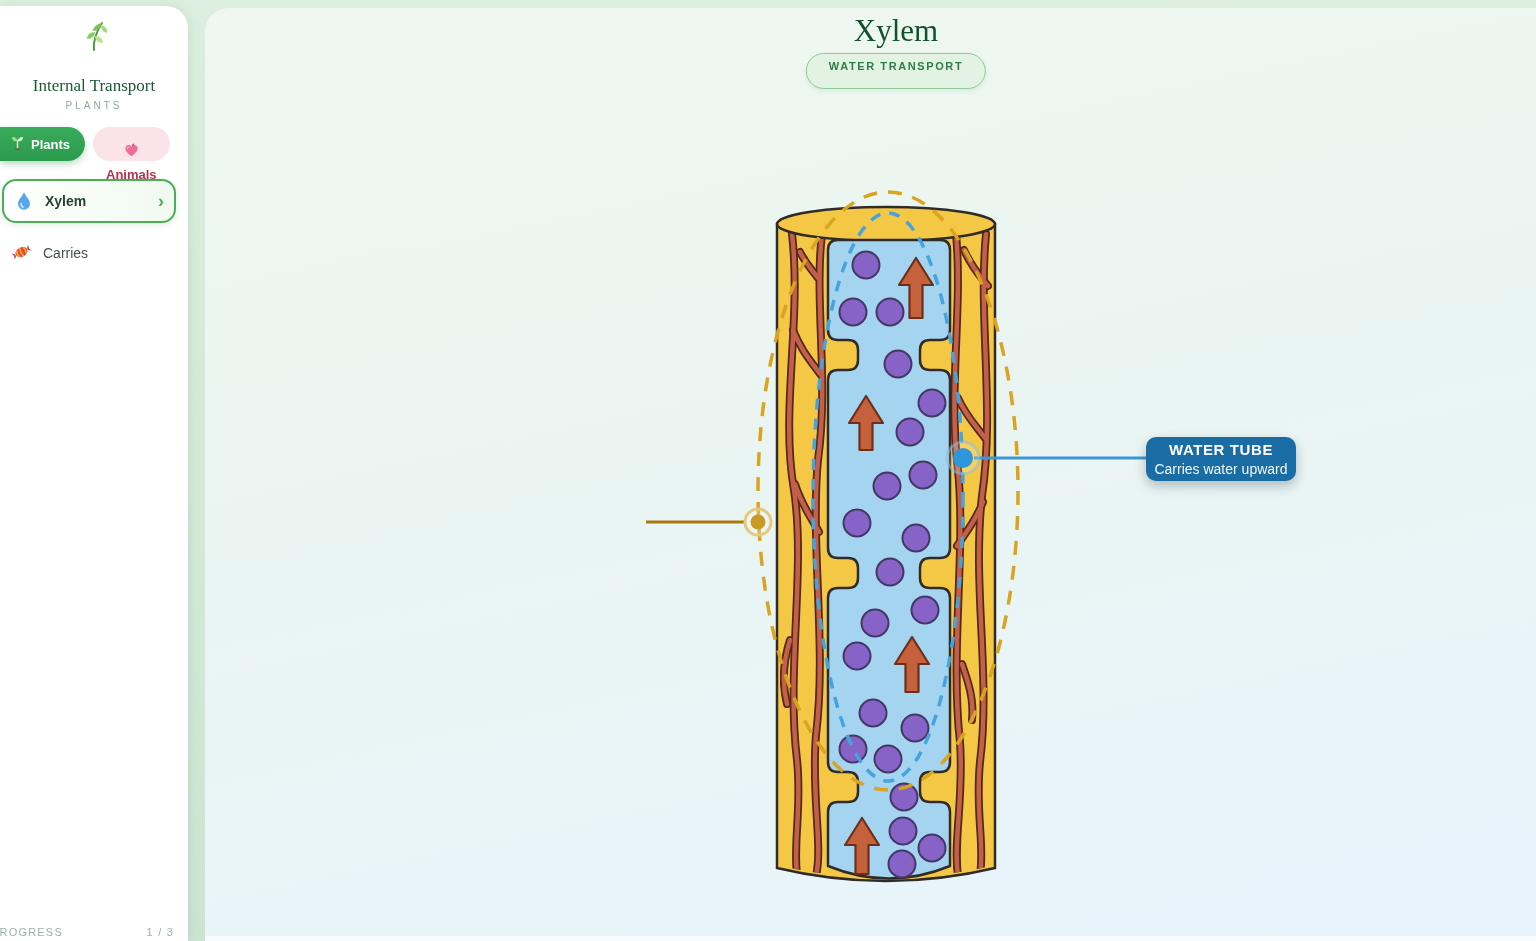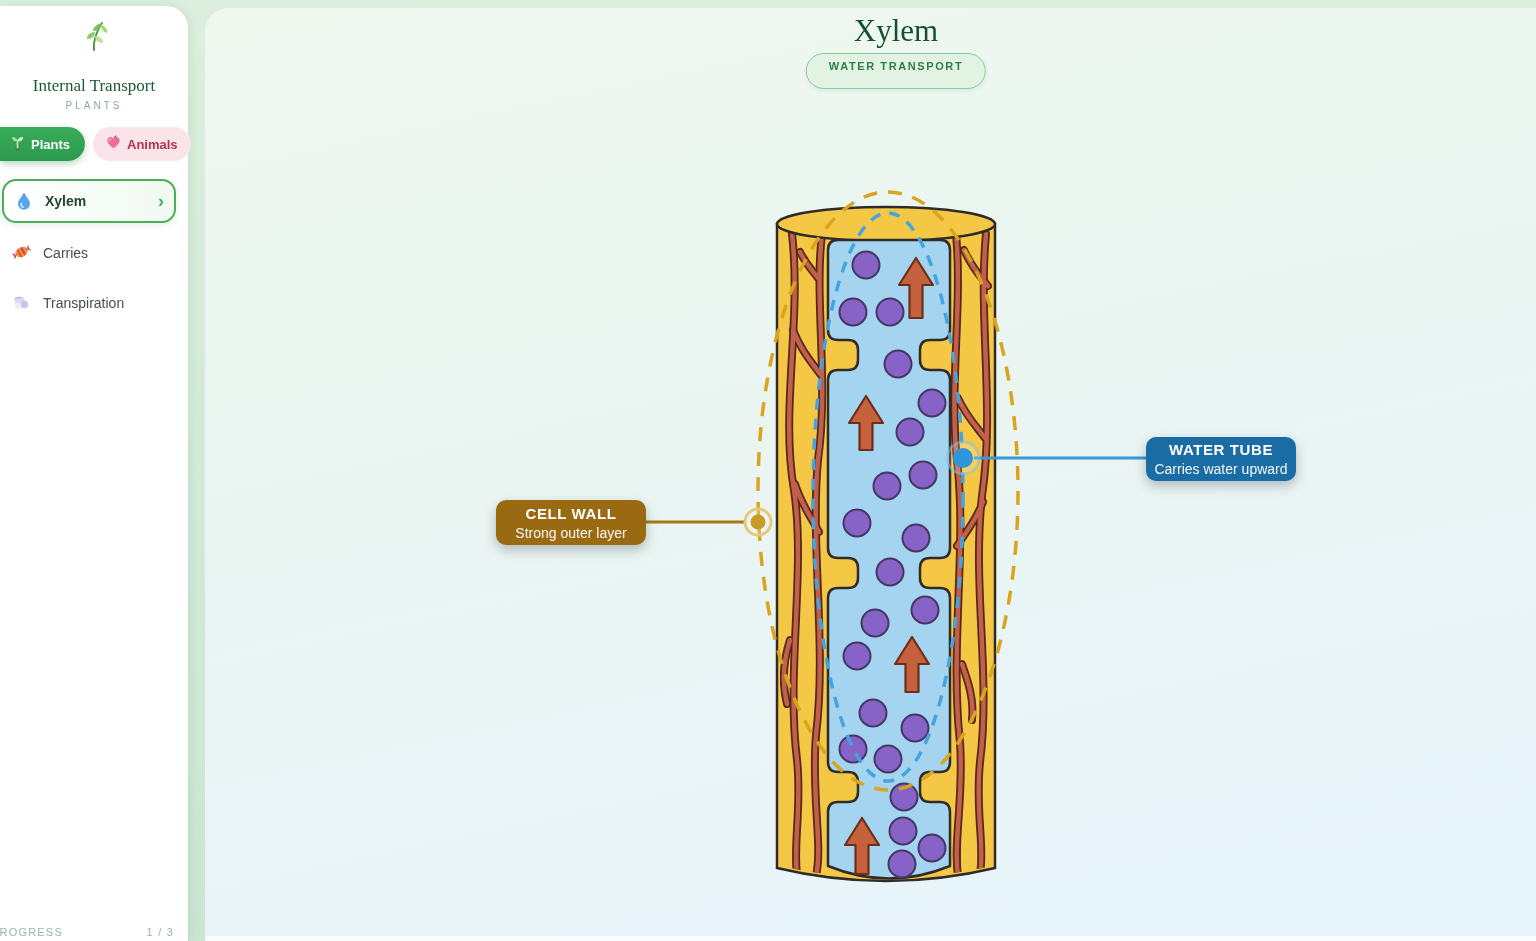--- a/index.html
+++ b/index.html
@@ -17,21 +17,21 @@
   .logo-title { margin-top:20px; font-family:"Liberation Serif", serif;
                 font-size:17px; color:#1C5A33; }
   .logo-sub { margin-top:4px; font-size:10px; letter-spacing:3px; color:#8DAD96; }
 
   .tabs { margin-top:16px; display:flex; align-items:center; gap:8px; }
   .tab { border:none; cursor:pointer; height:34px; display:flex; align-items:center;
          gap:6px; font-weight:bold; font-size:13px; font-family:inherit; }
   .tab-plants { padding:0 15px 0 10px; border-radius:0 17px 17px 0; color:#fff;
                 background:linear-gradient(180deg,#38AC5A,#2C9A4D);
                 box-shadow:0 3px 7px rgba(46,150,80,.35); }
-  .tab-animals { padding:0 13px; border-radius:17px; background:#FAE3E9; color:#B23350; }
+  .tab-animals { padding:16px 13px; border-radius:17px; background:#FAE3E9; color:#B23350;flex-direction:column; }
 
   .nav { margin-top:18px; }
   .nav-item { display:flex; align-items:center; height:40px; margin:0 12px 10px 2px;
               padding:0 10px; border-radius:14px; cursor:pointer; }
   .nav-item.active { height:44px; border:2px solid #4BAE57;
                      background:linear-gradient(90deg,#FFFFFF,#F0FAF1);
                      box-shadow:0 2px 7px rgba(80,160,100,.16); }
   .nav-icon { width:20px; height:20px; flex:0 0 20px; }
   .nav-label { flex:1; margin-left:11px; font-size:14px; color:#42514A; font-weight:500; }
   .nav-item.active .nav-label { font-weight:bold; color:#24442E; font-size:14px; }
@@ -131,31 +131,20 @@
               <ellipse cx="10" cy="9" rx="6.4" ry="4.6" fill="#E2483F"></ellipse>
               <path d="M6.2 5.6 C5.4 7.8 5.4 10.2 6.2 12.4" stroke="#F6A830" stroke-width="1.7" fill="none"></path>
               <path d="M10 4.5 C9.2 7.3 9.2 10.7 10 13.5" stroke="#F6A830" stroke-width="1.7" fill="none"></path>
               <path d="M13.8 5.6 C14.6 7.8 14.6 10.2 13.8 12.4" stroke="#F6A830" stroke-width="1.7" fill="none"></path>
             </g>
           </svg>
         </span>
         <span class="nav-label">Carries</span>
       </div>
 
-      <div class="nav-item">
-        <span class="nav-icon">
-          <svg viewBox="0 0 20 20" width="20" height="20">
-            <circle cx="8" cy="9" r="5.2" fill="#DDD7F1"></circle>
-            <circle cx="12.5" cy="11.5" r="3.8" fill="#CBC2E8"></circle>
-            <circle cx="6" cy="12.5" r="3.2" fill="#EFECF9"></circle>
-            <path d="M3 6 C4.5 4.5 7 4 9 4.8" stroke="#BDB2E2" stroke-width="1.3" fill="none" stroke-linecap="round"></path>
-          </svg>
-        </span>
-        <span class="nav-label">Transpiration</span>
-      </div>
     </nav>
 
     <div class="side-footer">
       <span class="pl">PROGRESS</span>
       <span>1 / 3</span>
     </div>
   </aside>
 
   <main class="main"></main>
 
@@ -226,24 +215,20 @@
       <ellipse cx="888" cy="491" rx="130" ry="299" fill="none" stroke="#D9A41E" stroke-width="3.5" stroke-dasharray="14 11"></ellipse>
       <ellipse cx="888" cy="497" rx="75" ry="284" fill="none" stroke="#45A4DE" stroke-width="3.5" stroke-dasharray="11 9"></ellipse>
       <line x1="646" y1="522" x2="745" y2="522" stroke="#A9790F" stroke-width="3.2"></line>
       <circle cx="758" cy="522" r="13" fill="rgba(255,255,255,0.18)" stroke="#E4C87E" stroke-width="3"></circle>
       <circle cx="758" cy="522" r="7.5" fill="#C89B25"></circle>
       <line x1="974" y1="458" x2="1146" y2="458" stroke="#3D96D6" stroke-width="3.2"></line>
       <circle cx="963" cy="458" r="16" fill="rgba(255,255,255,0.18)" stroke="rgba(125,190,230,0.5)" stroke-width="3"></circle>
       <circle cx="963" cy="458" r="10" fill="#2E96DB"></circle>
     </svg>
 
-  <div class="callout" id="callout-cellwall" style="left: 496px; top: 500px; width: 150px; height: 45px; background: rgb(154, 106, 18);">
-    <div class="callout-title">CELL WALL</div>
-    <div class="callout-sub">Strong outer layer</div>
-  </div>
 
   <div class="callout" id="callout-watertube" style="left: 1146px; top: 437px; width: 150px; height: 44px; background: rgb(26, 108, 164);">
     <div class="callout-title">WATER TUBE</div>
     <div class="callout-sub">Carries water upward</div>
   </div>
 
   <div class="bottom-strip"></div>
 </div>
 
 </body></html>

